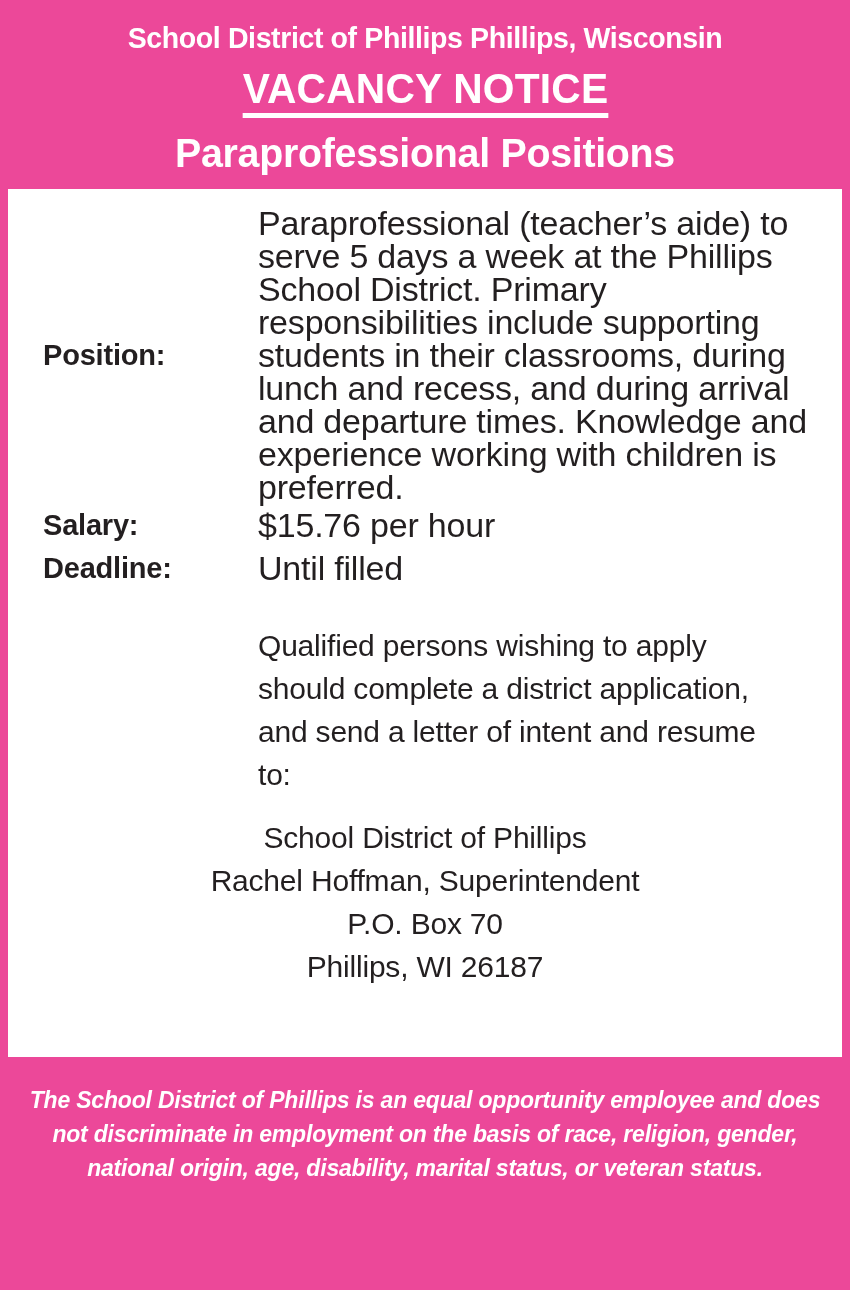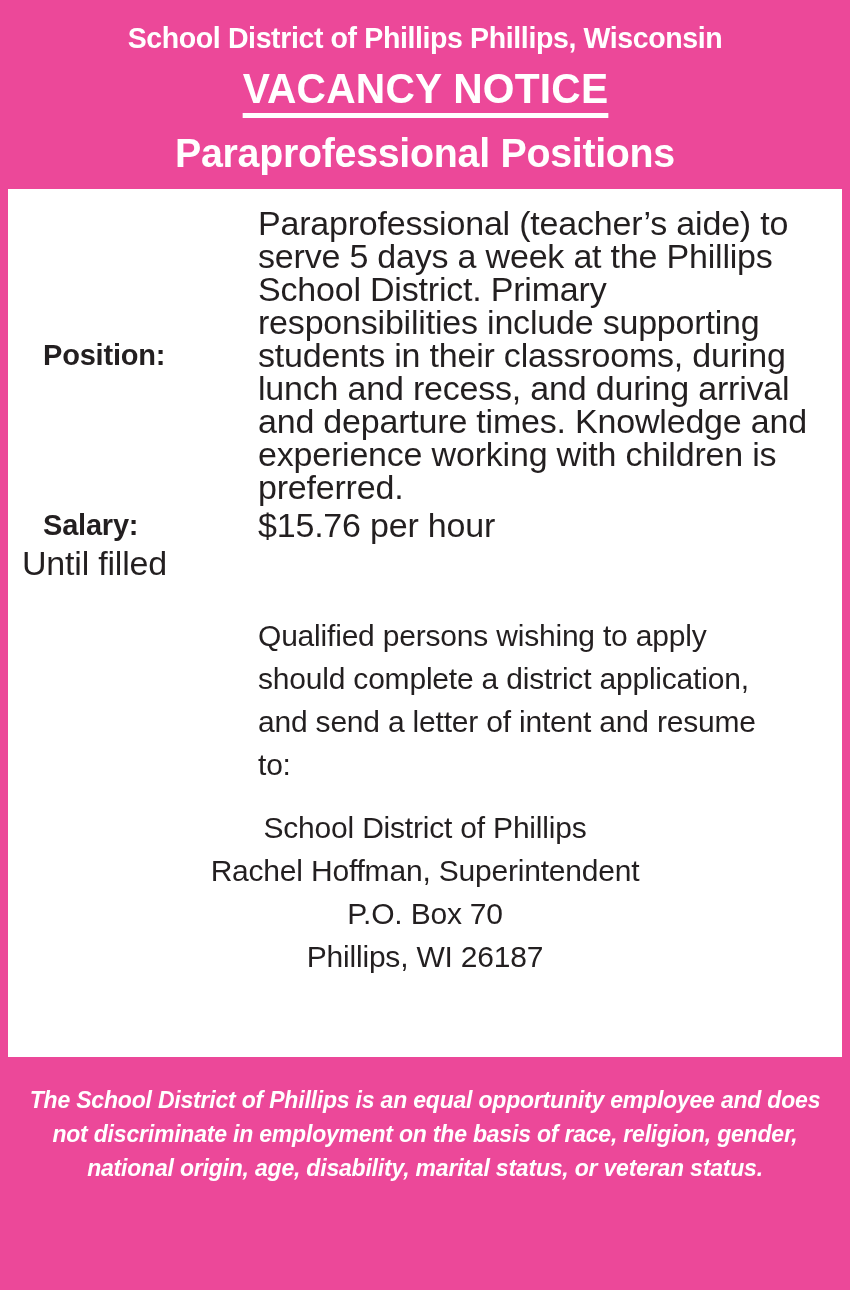--- a/index.html
+++ b/index.html
@@ -177,20 +177,21 @@
       <div class="field-label">Position:</div>
       <div class="field-value block">Paraprofessional (teacher’s aide) to serve 5 days a week at the Phillips School District. Primary responsibilities include supporting students in their classrooms, during lunch and recess, and during arrival and departure times. Knowledge and experience working with children is preferred.</div>
     </div>
 
     <div class="field-row">
       <div class="field-label">Salary:</div>
       <div class="field-value">$15.76 per hour</div>
     </div>
 
     <div class="field-row">
+      <div class="field-label">Deadline:</div>
       <div class="field-value">Until filled</div>
     </div>
 
     <div class="apply-row">
       <div class="apply-spacer"></div>
       <div class="apply-text">Qualified persons wishing to apply should complete a district application, and send a letter of intent and resume to:</div>
     </div>
 
     <div class="address-block">
       <span class="address-line">School District of Phillips</span>

